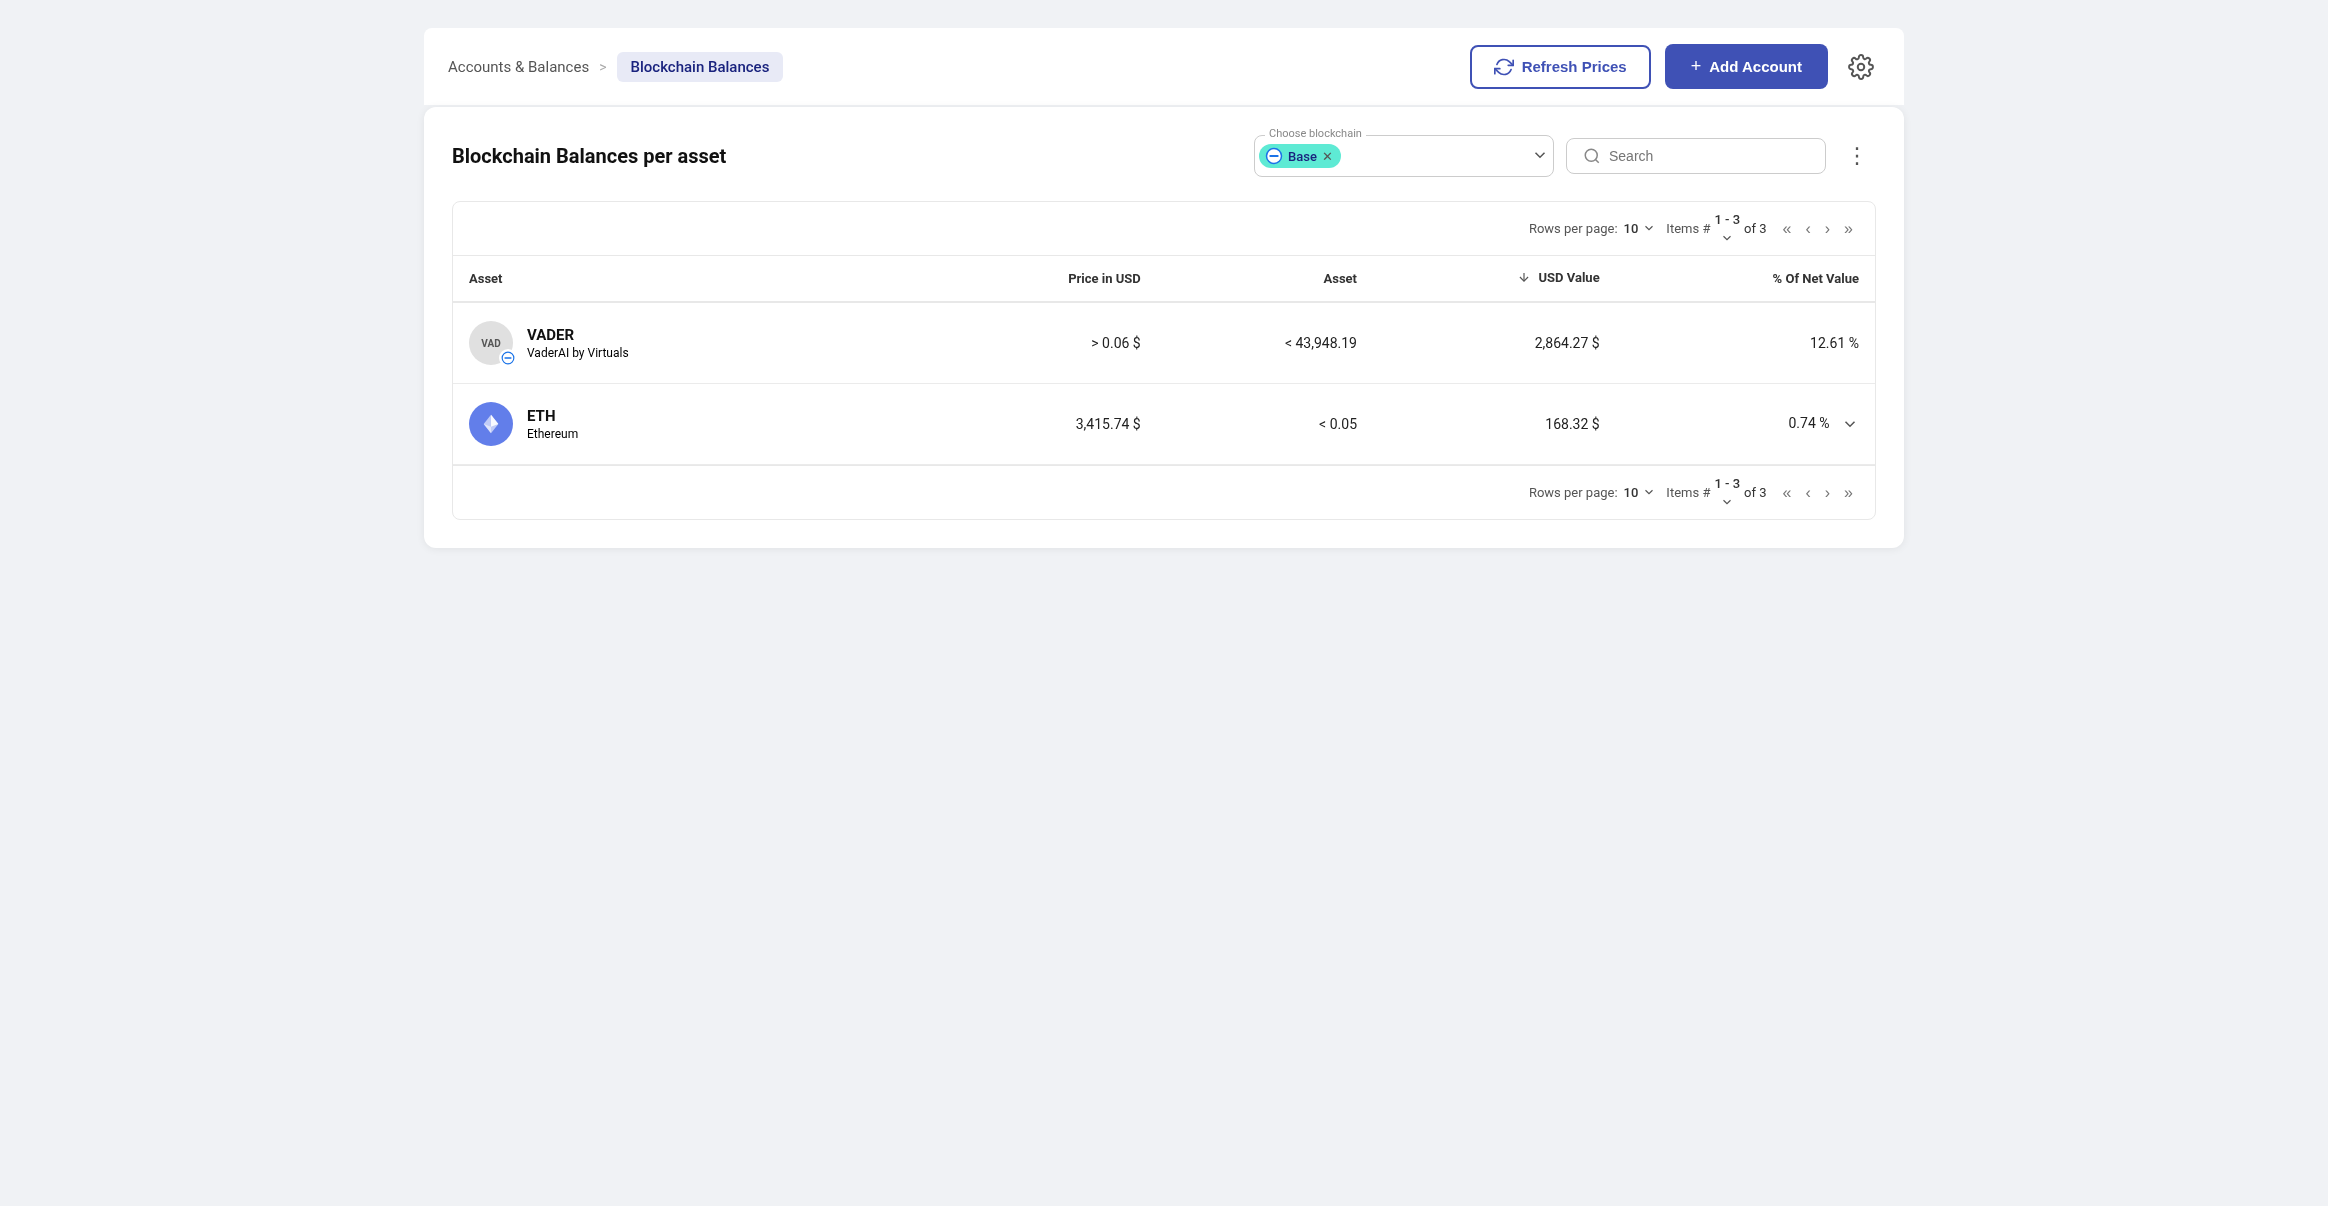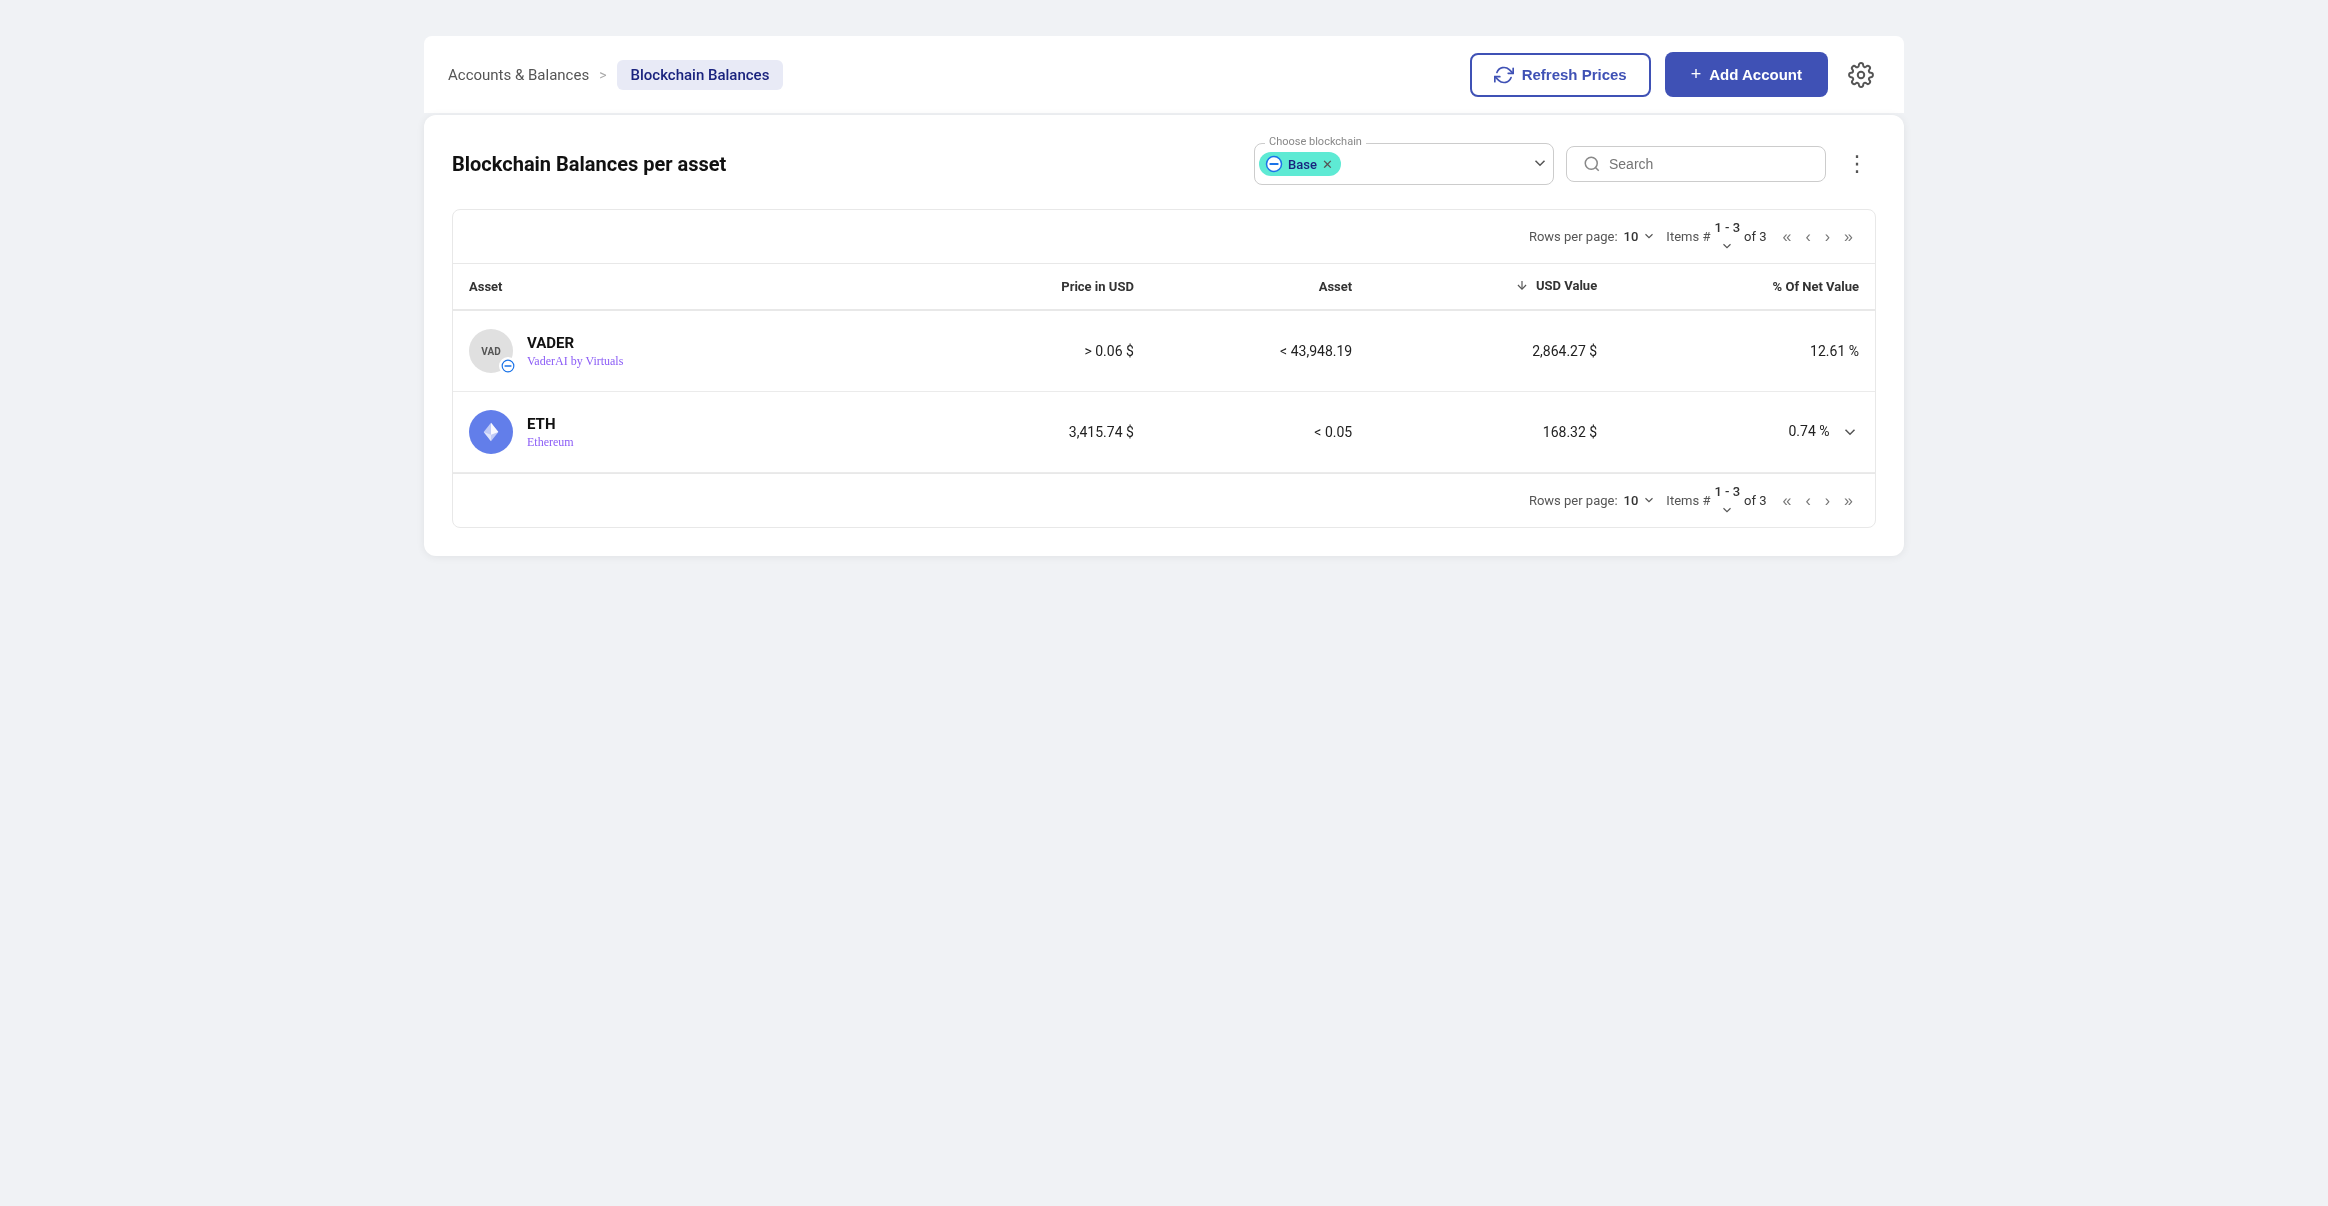--- a/index.html
+++ b/index.html
@@ -340,23 +340,22 @@
     }
 
     .asset-name {
       font-weight: 700;
       font-size: 15px;
       color: #111;
     }
 
     .asset-sub {
       font-size: 12px;
-      color: #8b5cf6;
+      color: #000000;
       margin-top: 2px;
-      font-family: Liberation Serif, serif;
     }
 
     .total-row td {
       font-weight: 700;
       font-size: 15px;
       padding: 18px 12px 18px 0;
       border-bottom: 1px solid #e8e8e8;
     }
 
     .chevron-down-sm {
@@ -372,21 +371,21 @@
     .sort-icon {
       display: inline-block;
       margin-right: 4px;
       color: #555;
       vertical-align: middle;
     }
   </style>
 </head>
 <body>
 
-<div style="max-width:1480px; margin:16px auto;border-radius:31px;">
+<div style="max-width:1480px; margin:8px auto;border-radius:31px;">
   <div class="page-header">
     <div class="breadcrumb">
       <span class="breadcrumb-parent">Accounts &amp; Balances</span>
       <span class="breadcrumb-sep">&gt;</span>
       <span class="breadcrumb-current">Blockchain Balances</span>
     </div>
     <div class="header-actions">
       <button class="btn-refresh">
         <svg width="20" height="20" viewBox="0 0 24 24" fill="none" stroke="#3f51b5" stroke-width="2" stroke-linecap="round" stroke-linejoin="round">
           <polyline points="23 4 23 10 17 10"></polyline>

